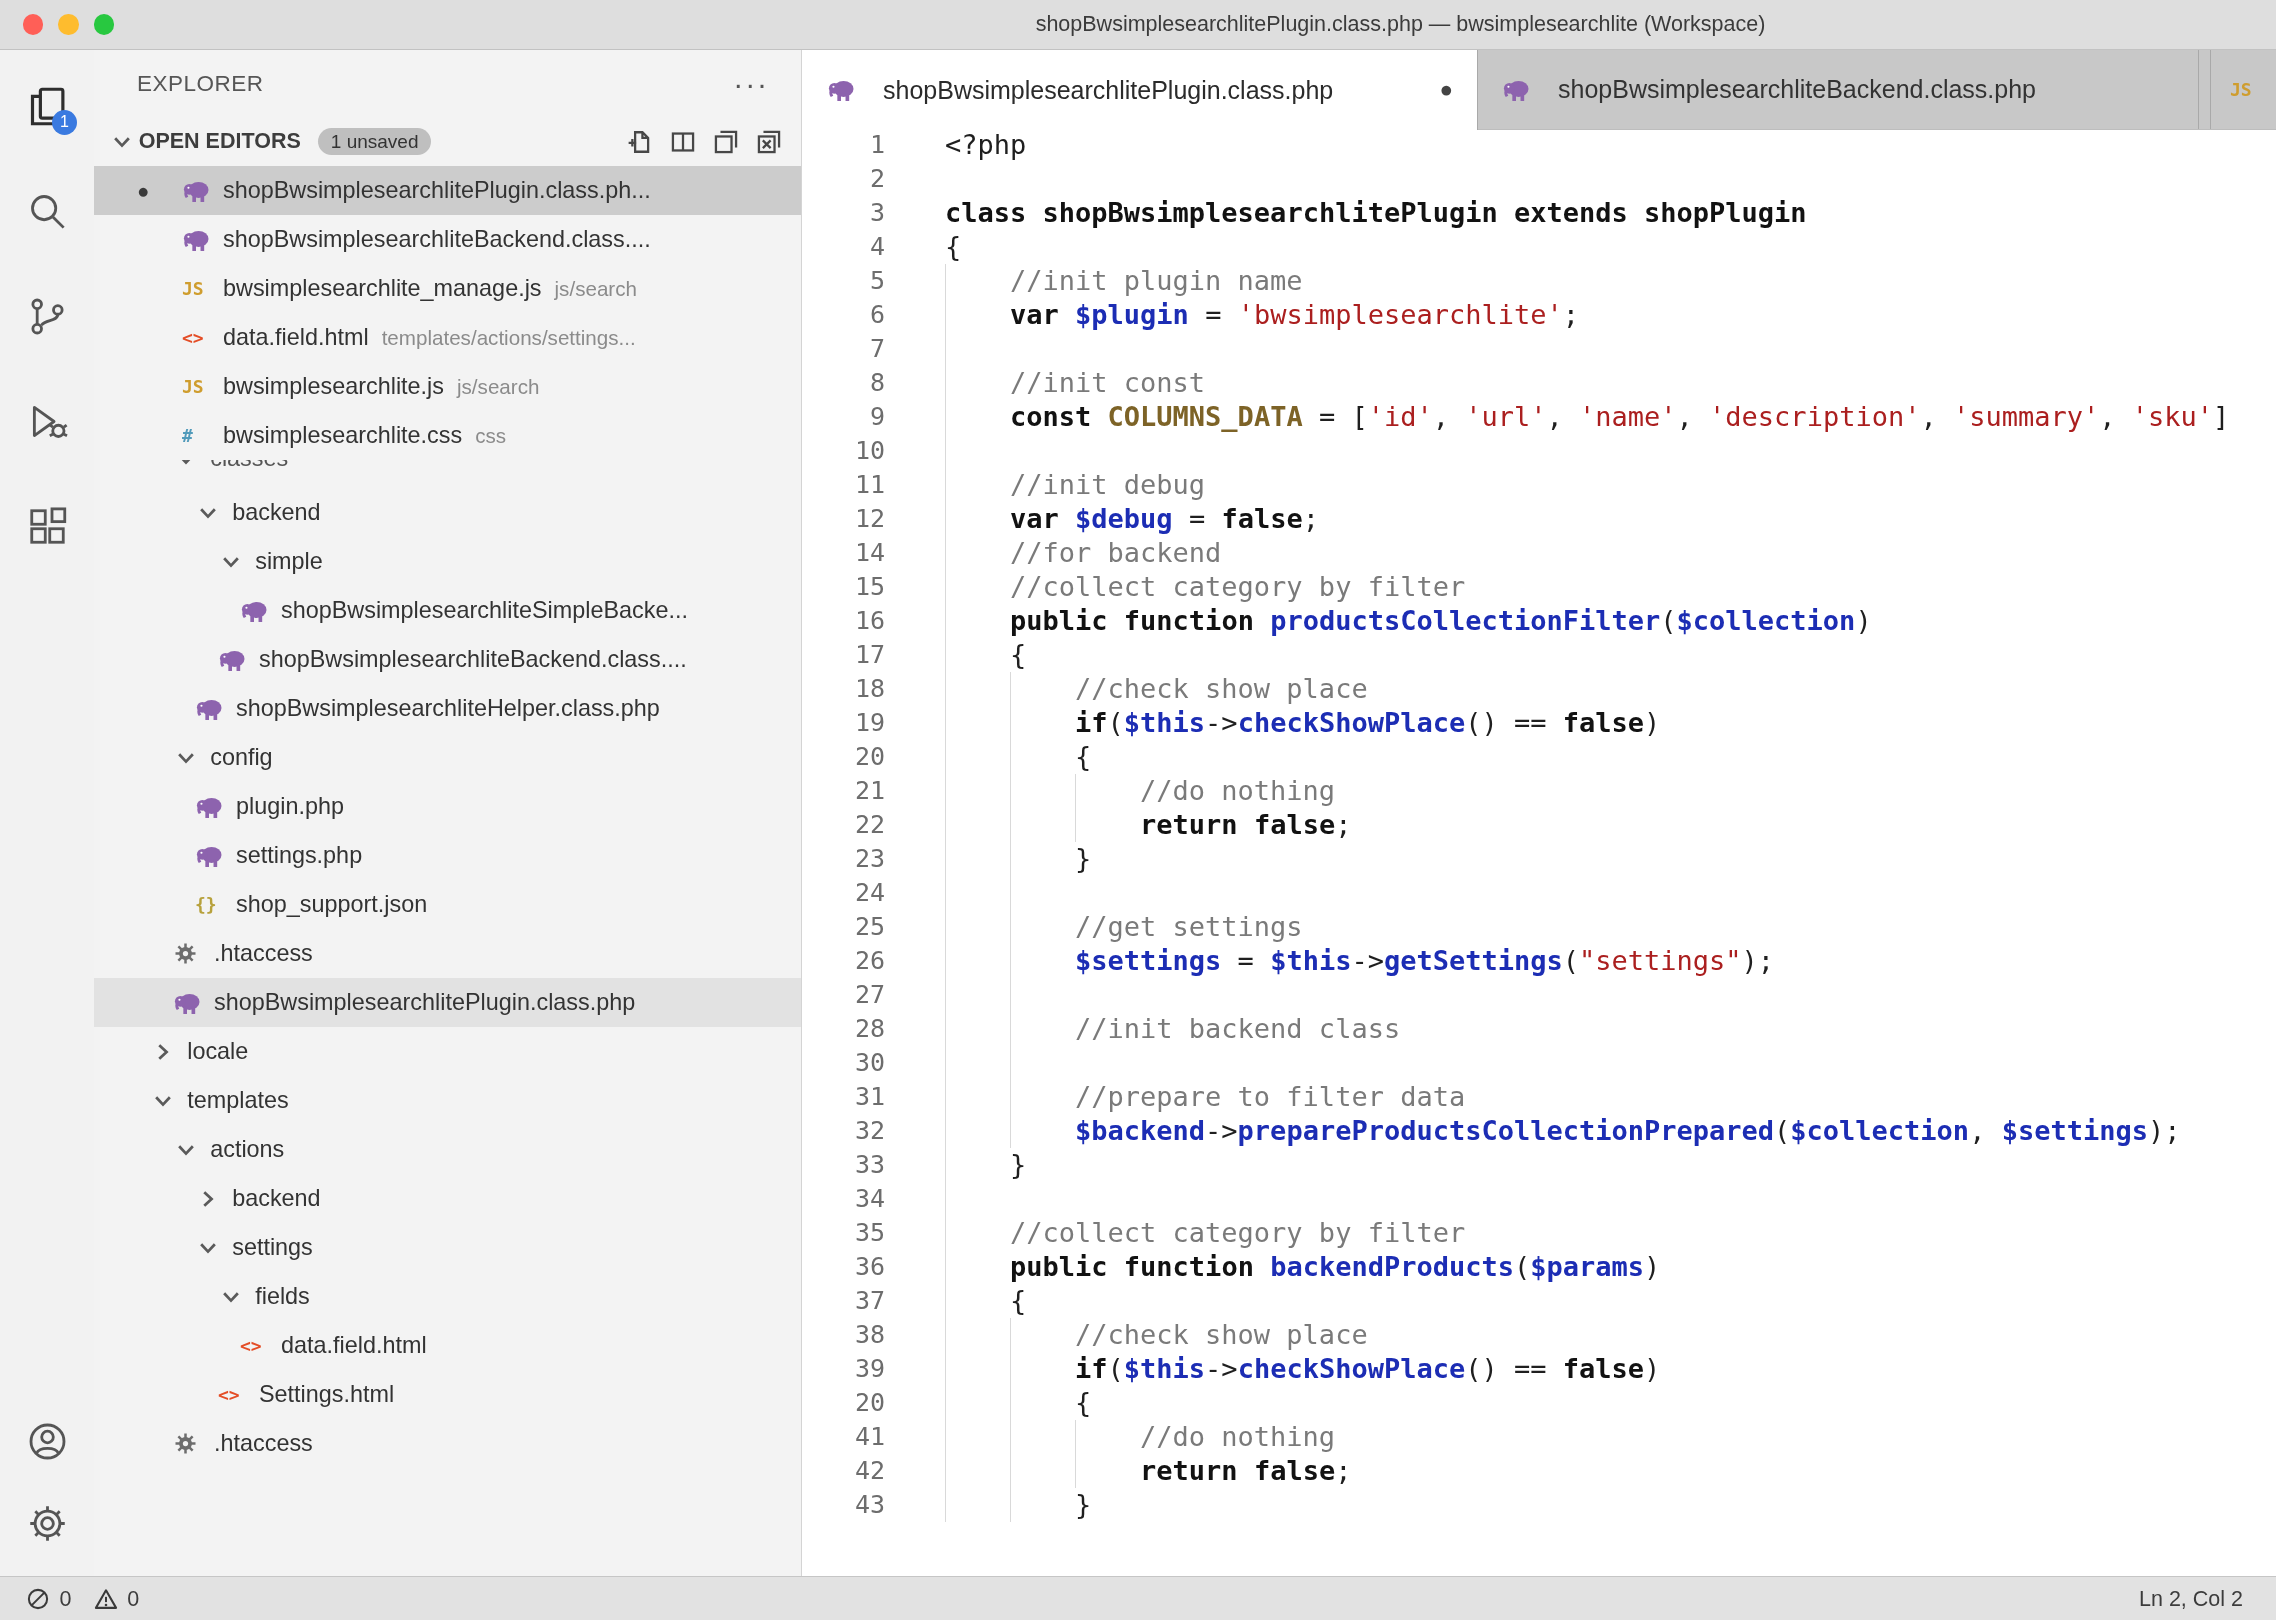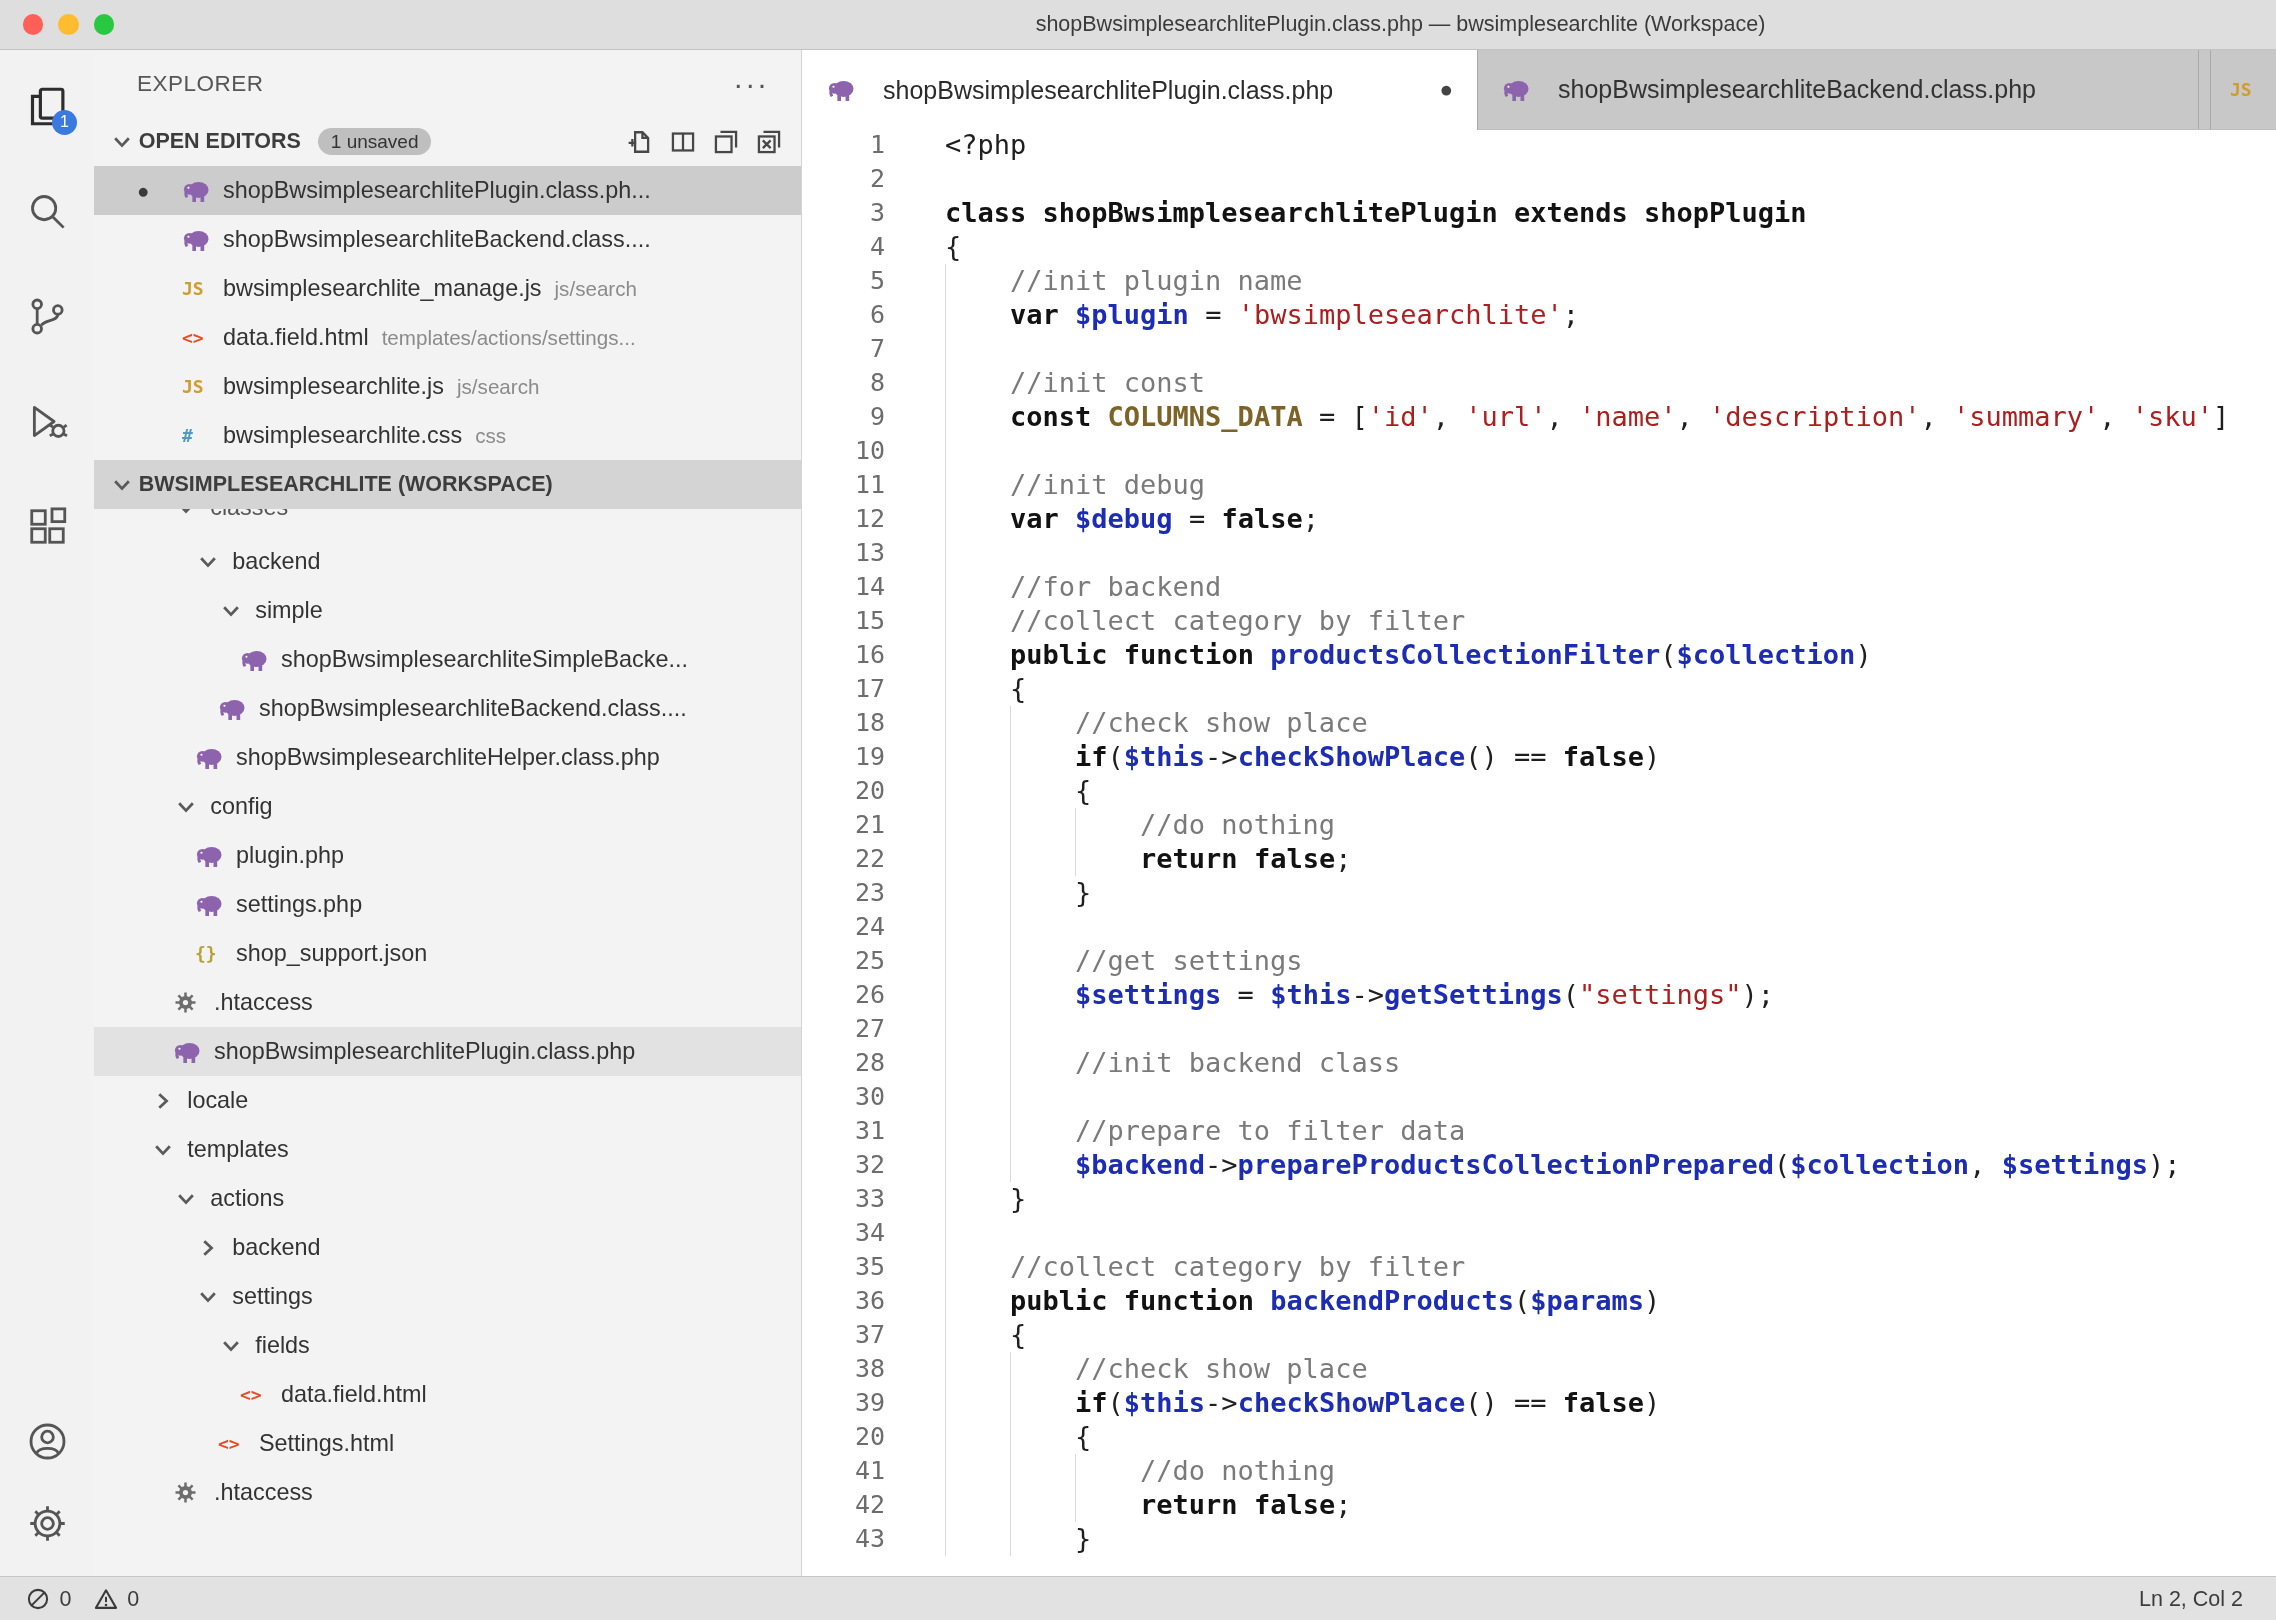--- a/index.html
+++ b/index.html
@@ -239,26 +239,20 @@
       <div class="row oe-row">
         <span class="dirty"></span>
         <span class="slot">
           <span class="fi" style="color:#519aba">#</span>
         </span>
         <span class="lbl">bwsimplesearchlite.css</span>
         <span class="desc">css</span>
       </div>
     </div>
 
-  <div class="sec ws">
-    <svg class="chev" viewBox="0 0 16 16">
-        <path d="M3.8 5.7 L8 10.2 L12.2 5.7" fill="none" stroke="#5a5a5a" stroke-width="1.7"></path>
-      </svg>
-    <span>BWSIMPLESEARCHLITE (WORKSPACE)</span>
-  </div>
   <div class="clip-row" id="clip-row">
       <div class="row" style="padding-left: 79px;">
         <svg class="chev" viewBox="0 0 16 16">
           <path d="M3.8 5.7 L8 10.2 L12.2 5.7" fill="none" stroke="#5a5a5a" stroke-width="1.7"></path>
         </svg>
         <span class="lbl" style="margin-left:11.2px">classes</span>
       </div>
     </div>
   <div id="tree-list">
       <div class="row" style="padding-left: 101px;">
@@ -503,21 +497,20 @@
       <div class="cl"><span class="ln">3</span><span class="lc"><span class="t-k">class</span><span class="t-pl"> </span><span class="t-ty">shopBwsimplesearchlitePlugin</span><span class="t-pl"> </span><span class="t-k">extends</span><span class="t-pl"> </span><span class="t-ty">shopPlugin</span></span></div>
       <div class="cl"><span class="ln">4</span><span class="lc"><span class="t-pl">{</span></span></div>
       <div class="cl"><span class="ln">5</span><span class="lc"><i class="g" style="left: 0ch;"></i><span class="t-cm">    //init plugin name</span></span></div>
       <div class="cl"><span class="ln">6</span><span class="lc"><i class="g" style="left: 0ch;"></i><span class="t-pl">    </span><span class="t-k">var</span><span class="t-pl"> </span><span class="t-v">$plugin</span><span class="t-pl"> = </span><span class="t-s">'bwsimplesearchlite'</span><span class="t-pl">;</span></span></div>
       <div class="cl"><span class="ln">7</span><span class="lc"><i class="g" style="left: 0ch;"></i></span></div>
       <div class="cl"><span class="ln">8</span><span class="lc"><i class="g" style="left: 0ch;"></i><span class="t-cm">    //init const</span></span></div>
       <div class="cl"><span class="ln">9</span><span class="lc"><i class="g" style="left: 0ch;"></i><span class="t-pl">    </span><span class="t-k">const</span><span class="t-pl"> </span><span class="t-c">COLUMNS_DATA</span><span class="t-pl"> = [</span><span class="t-s">'id'</span><span class="t-pl">, </span><span class="t-s">'url'</span><span class="t-pl">, </span><span class="t-s">'name'</span><span class="t-pl">, </span><span class="t-s">'description'</span><span class="t-pl">, </span><span class="t-s">'summary'</span><span class="t-pl">, </span><span class="t-s">'sku'</span><span class="t-pl">]</span></span></div>
       <div class="cl"><span class="ln">10</span><span class="lc"><i class="g" style="left: 0ch;"></i></span></div>
       <div class="cl"><span class="ln">11</span><span class="lc"><i class="g" style="left: 0ch;"></i><span class="t-cm">    //init debug</span></span></div>
       <div class="cl"><span class="ln">12</span><span class="lc"><i class="g" style="left: 0ch;"></i><span class="t-pl">    </span><span class="t-k">var</span><span class="t-pl"> </span><span class="t-v">$debug</span><span class="t-pl"> = </span><span class="t-k">false</span><span class="t-pl">;</span></span></div>
-      <div class="cl"><span class="ln">13</span><span class="lc"><i class="g" style="left: 0ch;"></i></span></div>
       <div class="cl"><span class="ln">14</span><span class="lc"><i class="g" style="left: 0ch;"></i><span class="t-cm">    //for backend</span></span></div>
       <div class="cl"><span class="ln">15</span><span class="lc"><i class="g" style="left: 0ch;"></i><span class="t-cm">    //collect category by filter</span></span></div>
       <div class="cl"><span class="ln">16</span><span class="lc"><i class="g" style="left: 0ch;"></i><span class="t-pl">    </span><span class="t-k">public</span><span class="t-pl"> </span><span class="t-k">function</span><span class="t-pl"> </span><span class="t-f">productsCollectionFilter</span><span class="t-pl">(</span><span class="t-v">$collection</span><span class="t-pl">)</span></span></div>
       <div class="cl"><span class="ln">17</span><span class="lc"><i class="g" style="left: 0ch;"></i><span class="t-pl">    {</span></span></div>
       <div class="cl"><span class="ln">18</span><span class="lc"><i class="g" style="left: 0ch;"></i><i class="g" style="left: 4ch;"></i><span class="t-cm">        //check show place</span></span></div>
       <div class="cl"><span class="ln">19</span><span class="lc"><i class="g" style="left: 0ch;"></i><i class="g" style="left: 4ch;"></i><span class="t-pl">        </span><span class="t-k">if</span><span class="t-pl">(</span><span class="t-v">$this</span><span class="t-pl">-&gt;</span><span class="t-f">checkShowPlace</span><span class="t-pl">() == </span><span class="t-k">false</span><span class="t-pl">)</span></span></div>
       <div class="cl"><span class="ln">20</span><span class="lc"><i class="g" style="left: 0ch;"></i><i class="g" style="left: 4ch;"></i><span class="t-pl">        {</span></span></div>
       <div class="cl"><span class="ln">21</span><span class="lc"><i class="g" style="left: 0ch;"></i><i class="g" style="left: 4ch;"></i><i class="g" style="left: 8ch;"></i><span class="t-cm">            //do nothing</span></span></div>
       <div class="cl"><span class="ln">22</span><span class="lc"><i class="g" style="left: 0ch;"></i><i class="g" style="left: 4ch;"></i><i class="g" style="left: 8ch;"></i><span class="t-pl">            </span><span class="t-k">return</span><span class="t-pl"> </span><span class="t-k">false</span><span class="t-pl">;</span></span></div>
       <div class="cl"><span class="ln">23</span><span class="lc"><i class="g" style="left: 0ch;"></i><i class="g" style="left: 4ch;"></i><span class="t-pl">        }</span></span></div>

